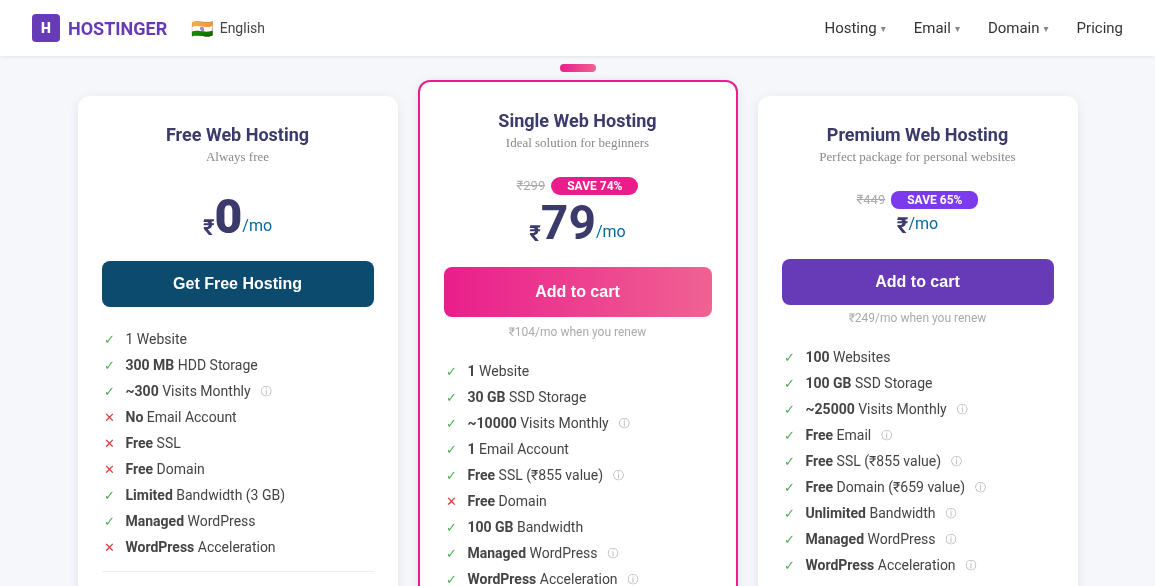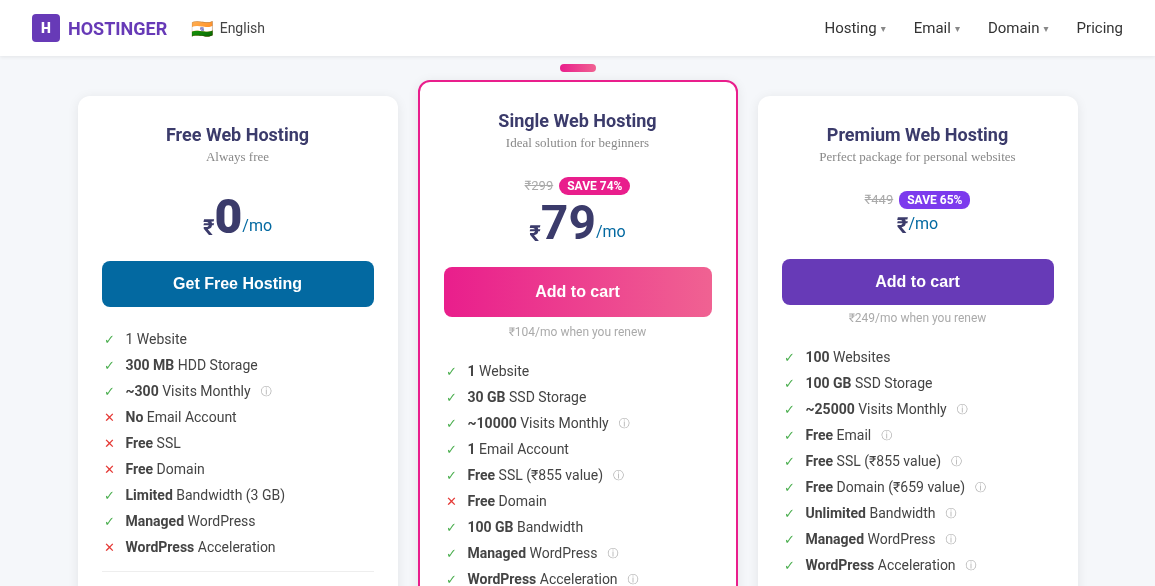--- a/index.html
+++ b/index.html
@@ -129,40 +129,40 @@
       text-decoration: line-through;
       display: inline-block;
       margin-right: 6px;
     }
     .save-badge {
       display: inline-block;
       background: #e91e8c;
       color: #fff;
       font-size: 12px;
       font-weight: 700;
-      padding: 2px 8px;
+      padding: 2px 16px;
       border-radius: 20px;
     }
     .save-badge.purple {
       background: #7c3aed;
       border-radius: 8px;
     }
     .price-main {
       display: flex;
       align-items: flex-end;
       justify-content: center;
       margin-top: 4px;
     }
     .price-symbol { font-size: 22px; font-weight: 700; color: #3b3b6b; line-height: 1.2; }
     .price-value { font-size: 48px; font-weight: 700; color: #3b3b6b; line-height: 1; }
     .price-mo { font-size: 16px; color: #0369a1; margin-bottom: 6px; }
     .price-zero { font-size: 48px; font-weight: 900; color: #3b3b6b; line-height: 1; }
 
     .btn-free {
-      background: #0369a1;
+      background: #0c4a6e;
       color: #fff;
       border: none;
       border-radius: 8px;
       padding: 14px 0;
       font-size: 16px;
       font-weight: 700;
       width: 100%;
       cursor: pointer;
       margin-bottom: 16px;
     }

